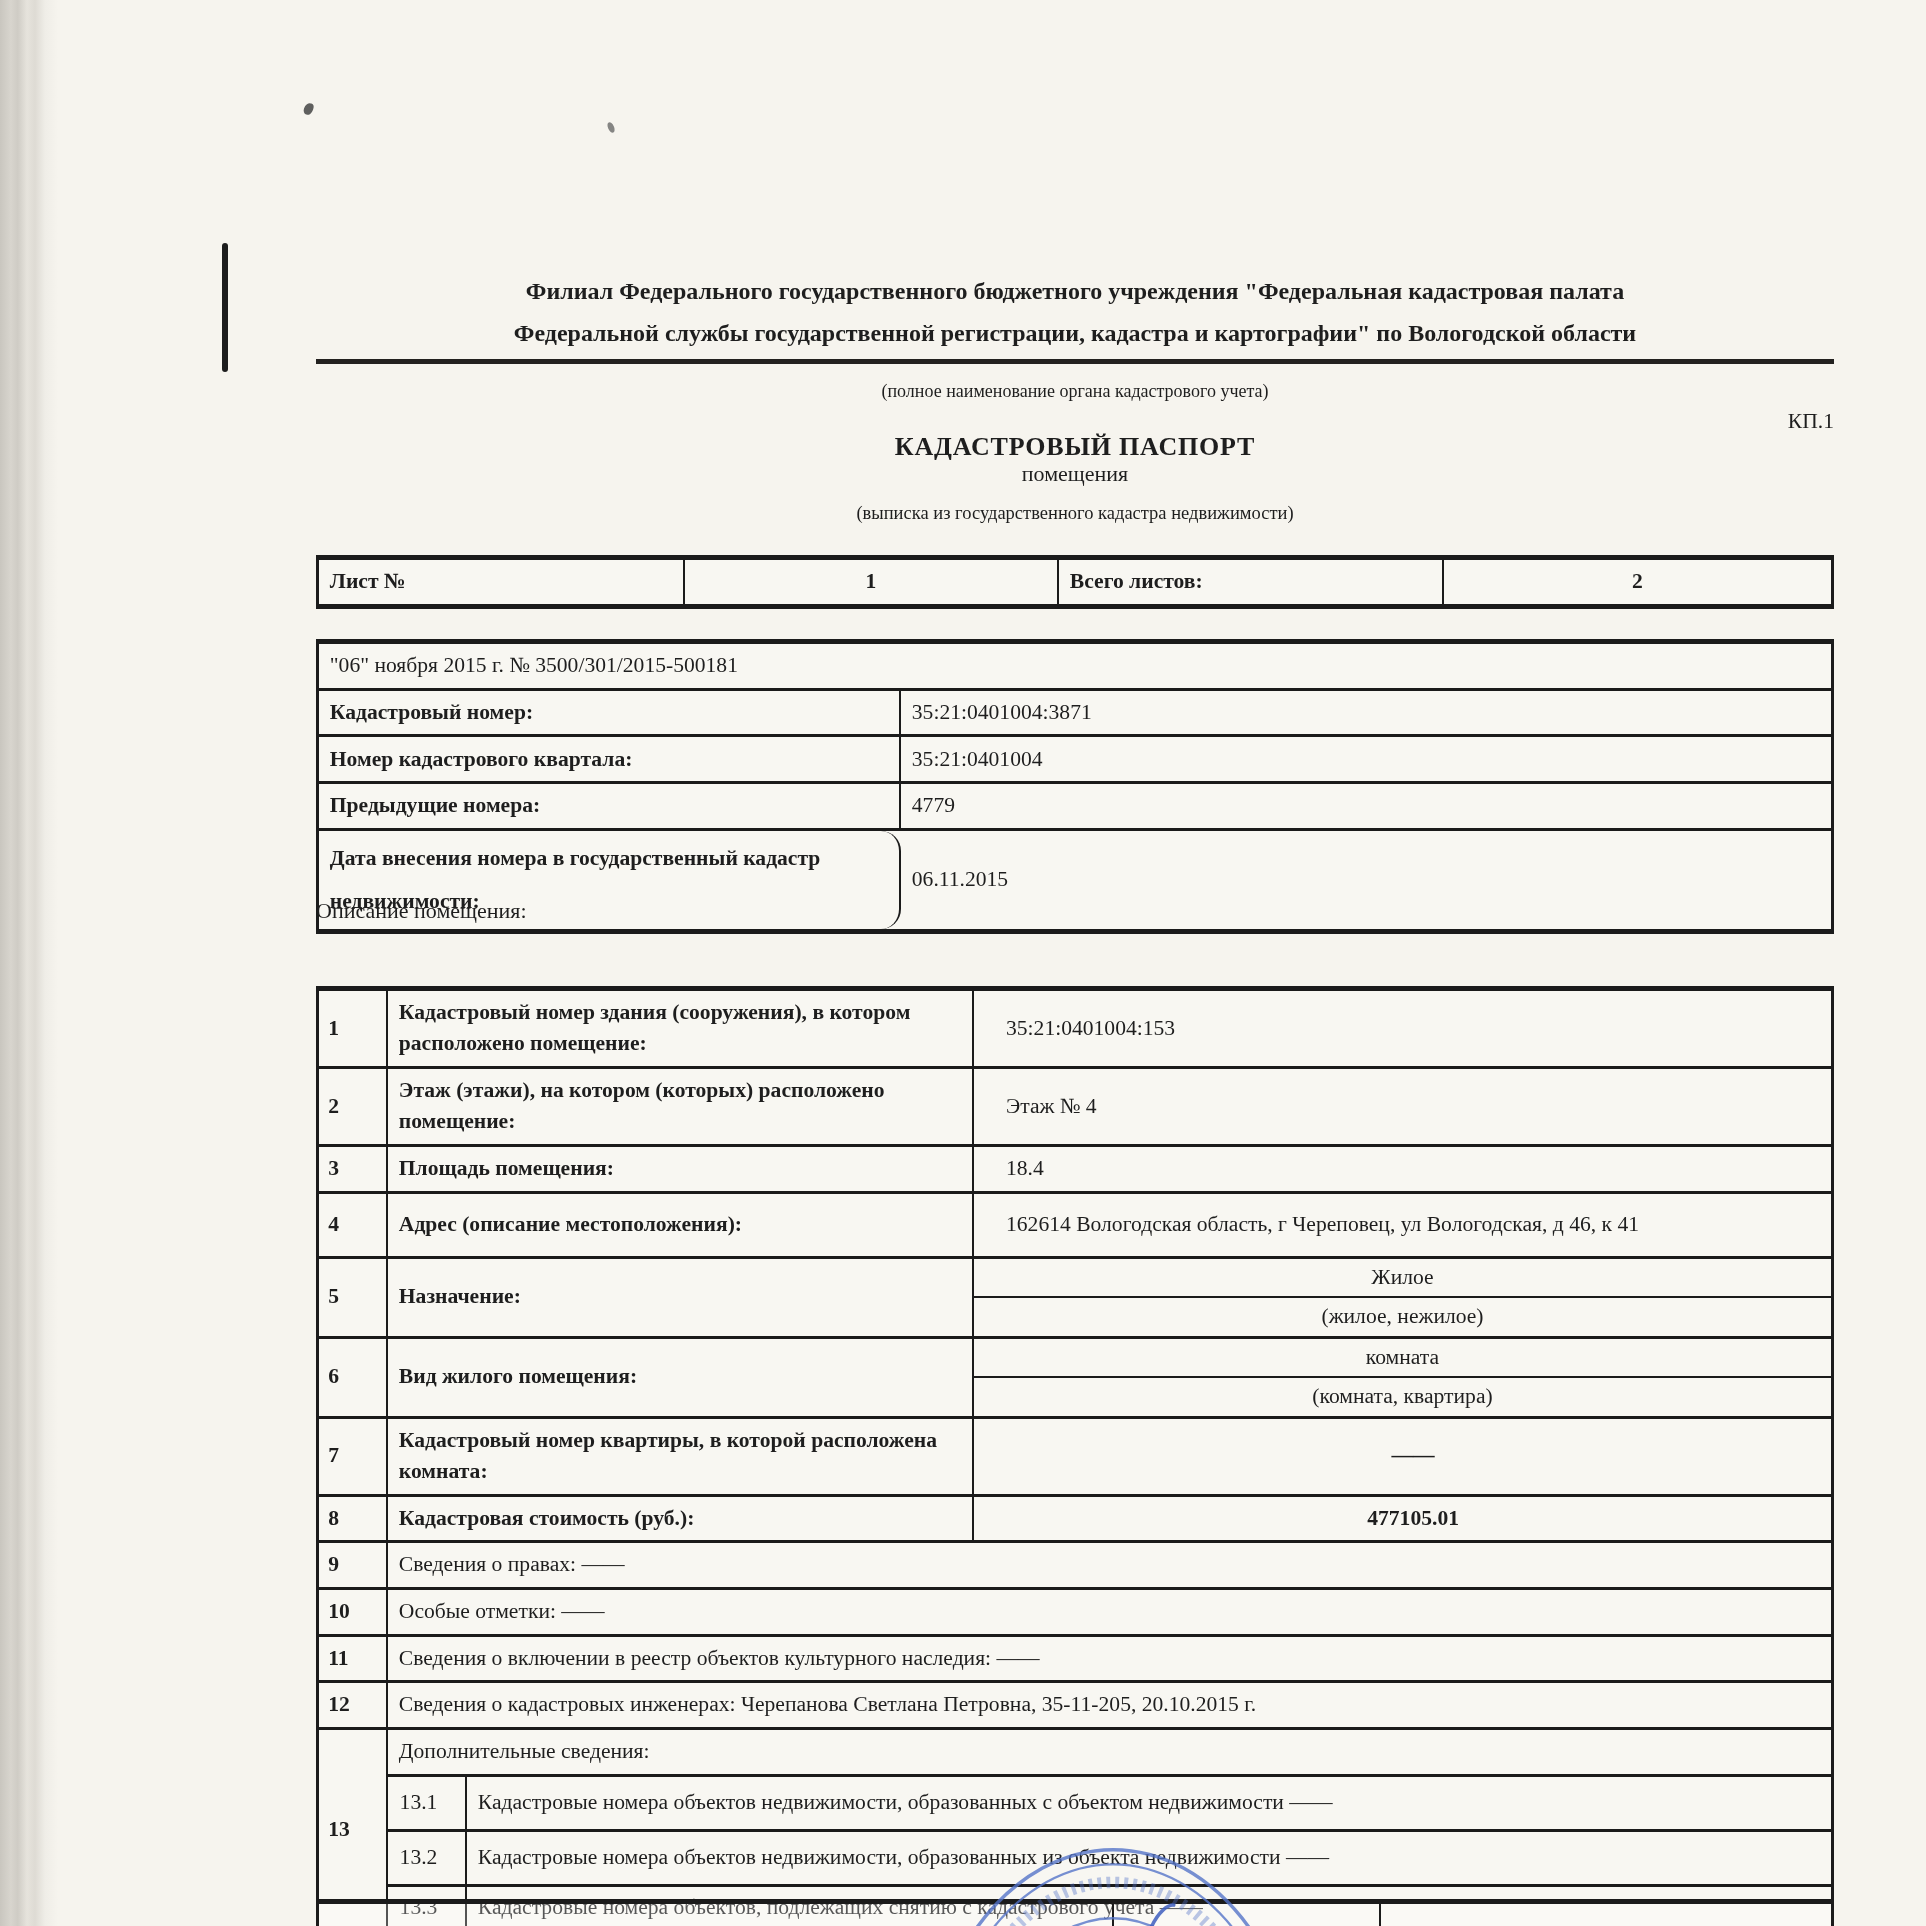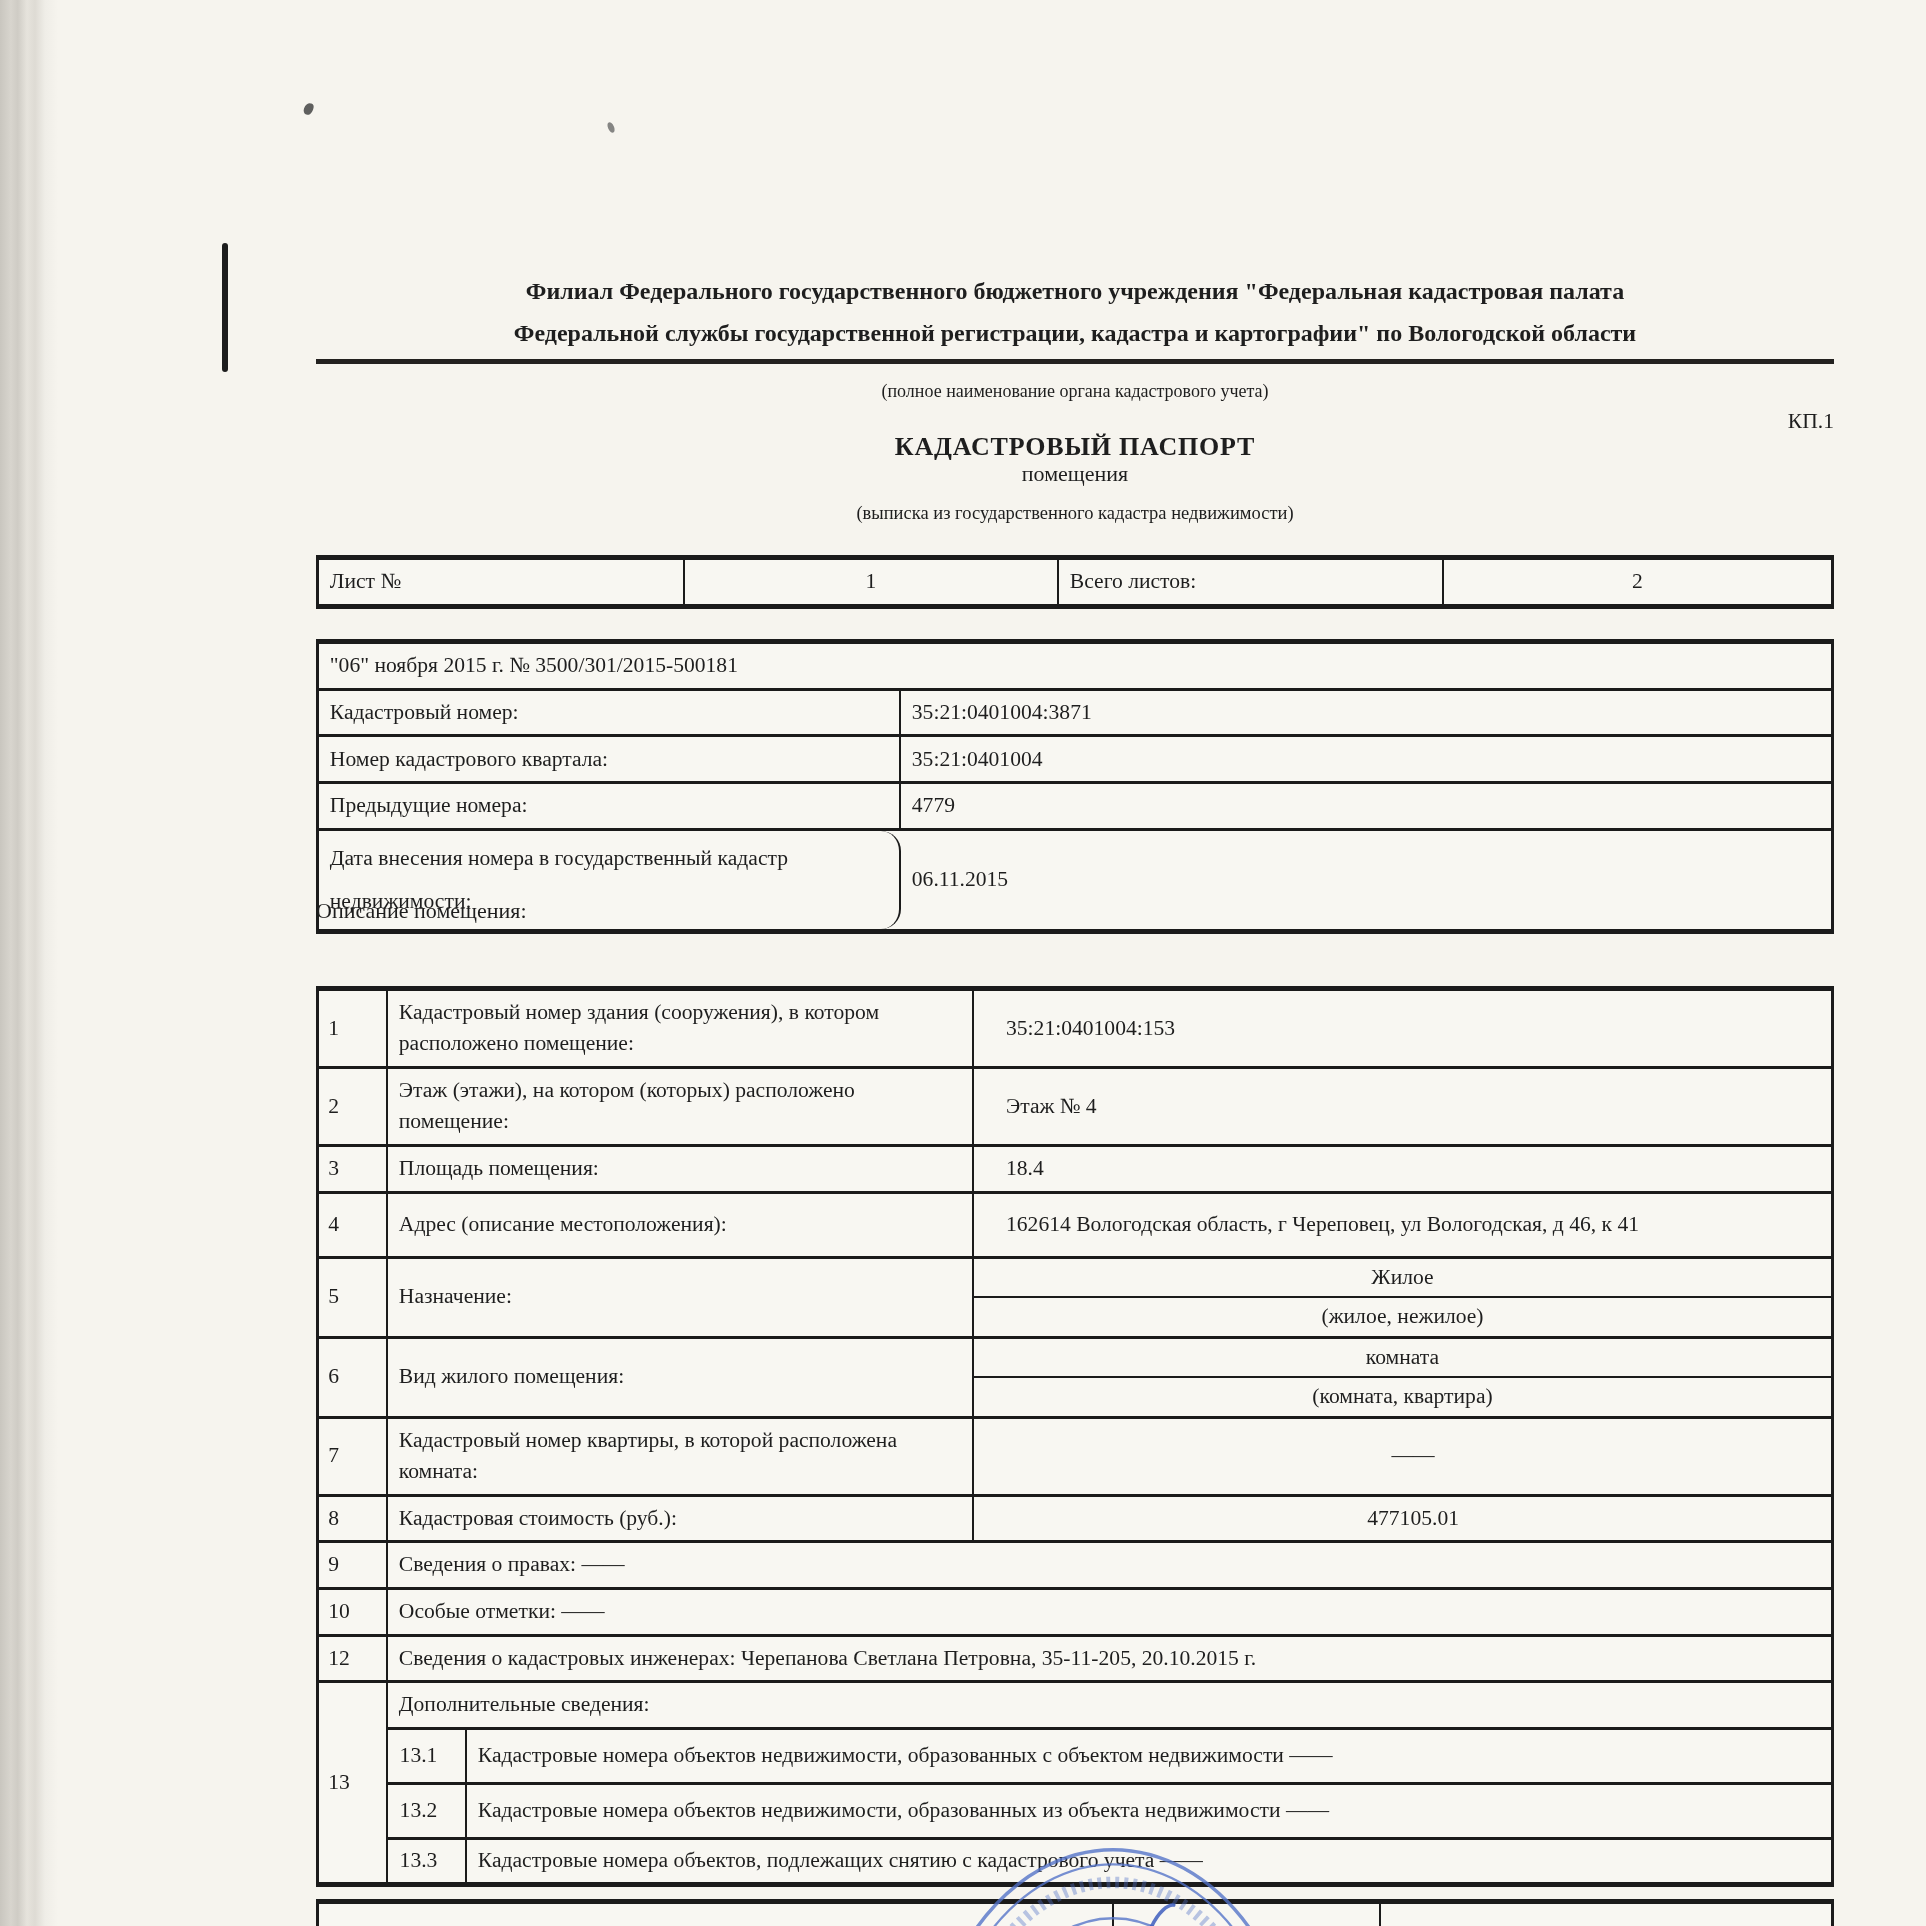--- a/index.html
+++ b/index.html
@@ -48,21 +48,21 @@
   
   .t {
     position:absolute; left:316px; width:1518px; box-sizing:border-box;
     border:3.5px solid #1b1b1b; border-top-width:5px; border-bottom-width:5px;
     font-size:21.6px; line-height:1.45; background:rgba(255,255,255,.25);
   }
   .row { display:flex; align-items:center; box-sizing:border-box; }
   .row + .row { border-top:3.5px solid #1b1b1b; }
   .cell { padding:6.2px 10.8px; box-sizing:border-box; }
   .vdiv { border-right:2.7px solid #1b1b1b; }
-  .stretch { align-self:stretch; display:flex; align-items:center; }
+  .stretch { align-self:stretch; display:flex; align-items:center;font-weight:bold; }
   .center { justify-content:center; text-align:center; }
 
   
   .sheet-c1 { flex:0 0 366px; }
   .sheet-c2 { flex:0 0 374px; }
   .sheet-c3 { flex:0 0 385px; }
   .sheet-c4 { flex:1; }
 
   
   .meta-label { flex:0 0 582px; }
@@ -203,20 +203,24 @@
     <div class="row" style="min-height:37px;">
       <div class="cell num vdiv stretch">9</div>
       <div class="cell" style="flex:1;">Сведения о правах:  ——</div>
     </div>
 
     <div class="row" style="min-height:37px;">
       <div class="cell num vdiv stretch">10</div>
       <div class="cell" style="flex:1;">Особые отметки:  ——</div>
     </div>
 
+    <div class="row" style="min-height:37px;">
+      <div class="cell num vdiv stretch">11</div>
+      <div class="cell" style="flex:1;">Сведения о включении в реестр объектов культурного наследия:  ——</div>
+    </div>
 
     <div class="row" style="min-height:37px;">
       <div class="cell num vdiv stretch">12</div>
       <div class="cell" style="flex:1;">Сведения о кадастровых инженерах: Черепанова Светлана Петровна, 35-11-205, 20.10.2015 г.</div>
     </div>
 
     <div class="row" style="min-height:179px; align-items:stretch;">
       <div class="cell num vdiv stretch">13</div>
       <div class="r13-right">
         <div class="r13-row" style="min-height:35px;">

